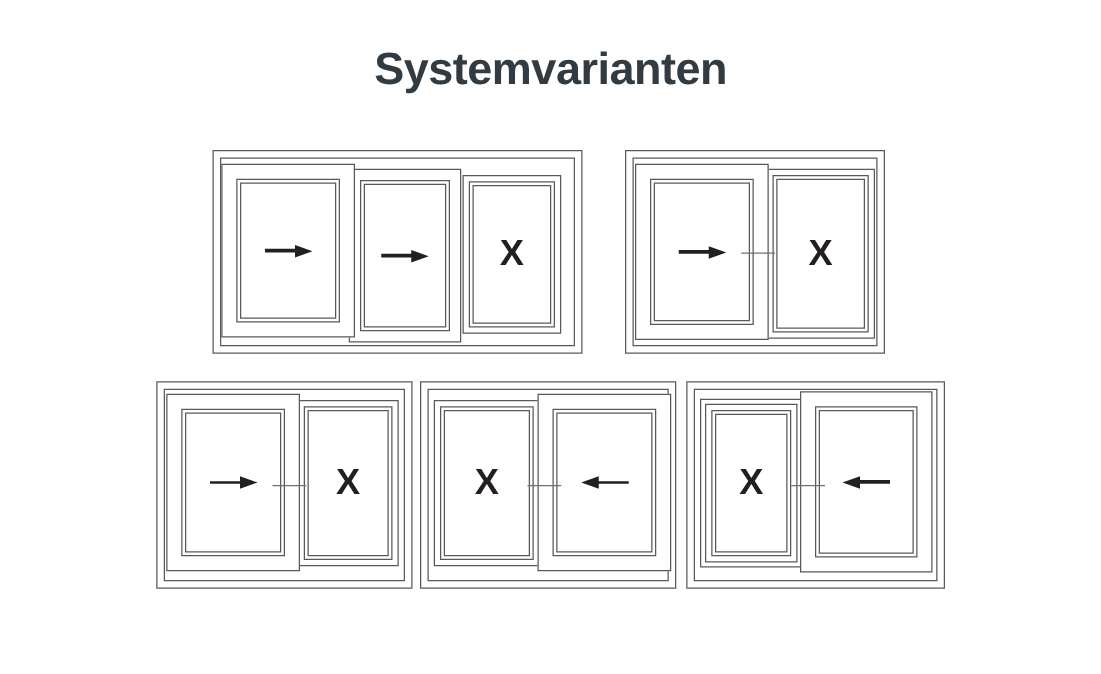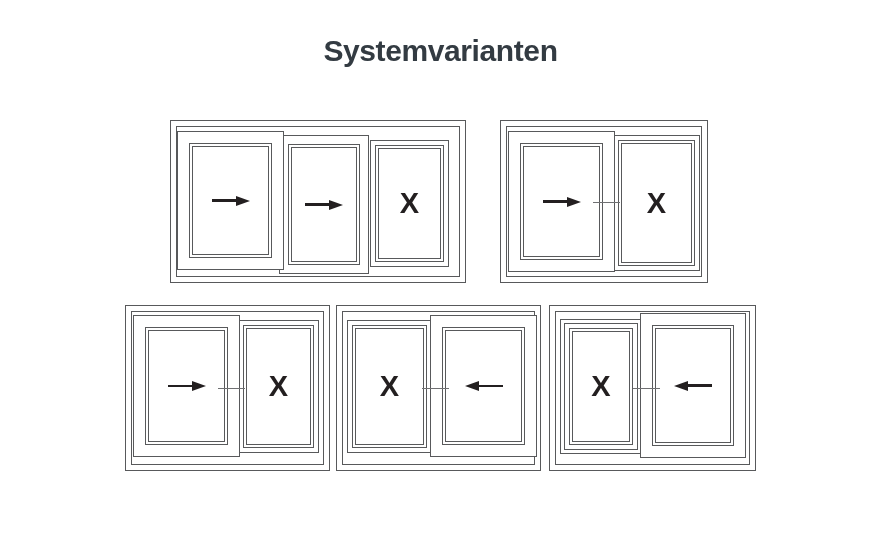--- a/index.html
+++ b/index.html
@@ -1,19 +1,19 @@
 <!DOCTYPE html>
 <html><head>
 <meta charset="utf-8">
 <style>
   html,body{margin:0;padding:0;background:#ffffff;}
   .stage{position:relative;width:881px;height:539px;background:#ffffff;overflow:hidden;
          font-family:"Liberation Sans",sans-serif;}
   .page-title{position:absolute;left:0;top:34px;width:100%;text-align:center;margin:0;
-              font-size:30px;font-weight:bold;letter-spacing:-0.4px;color:#333b42;}
+              font-size:36px;font-weight:bold;letter-spacing:-0.4px;color:#333b42;}
   
   .diagram{position:absolute;}
   .frame-outer{position:absolute;left:0;top:0;right:0;bottom:0;border:1.5px solid #58595b;}
   .frame-inner{position:absolute;left:6px;top:6px;right:6px;bottom:6px;border:1px solid #58595b;}
   .sash{position:absolute;border:1.5px solid #58595b;background:#ffffff;
         display:flex;align-items:center;justify-content:center;}
   .sash-glass{position:absolute;left:11px;top:11px;right:11px;bottom:11px;border:1px solid #58595b;}
   .sash-glass-in{position:absolute;left:2px;top:2px;right:2px;bottom:2px;border:1px solid #58595b;}
   .fixedp{position:absolute;border:1px solid #58595b;background:#ffffff;
           display:flex;align-items:center;justify-content:center;}

